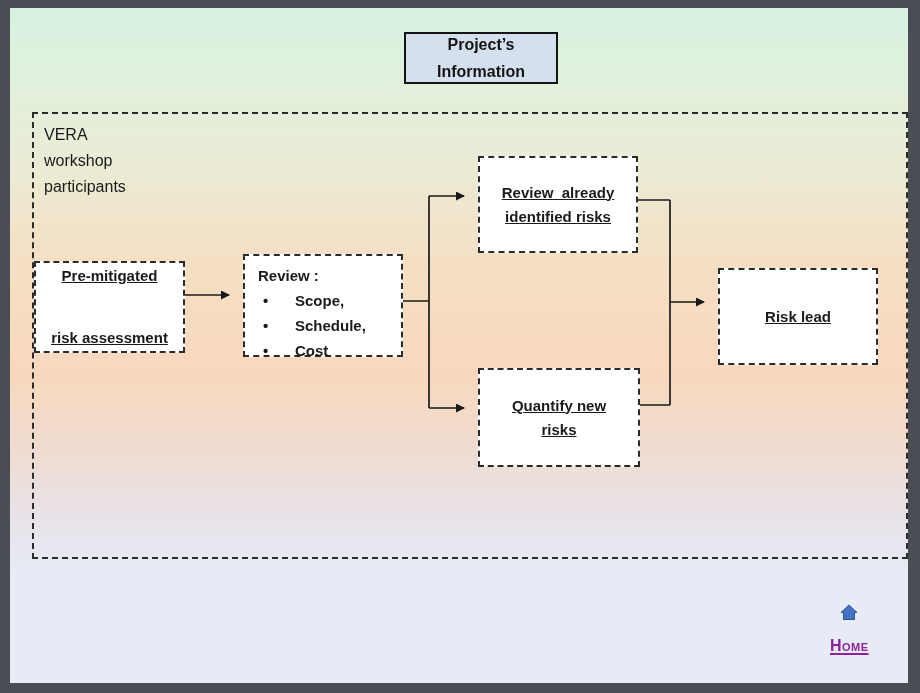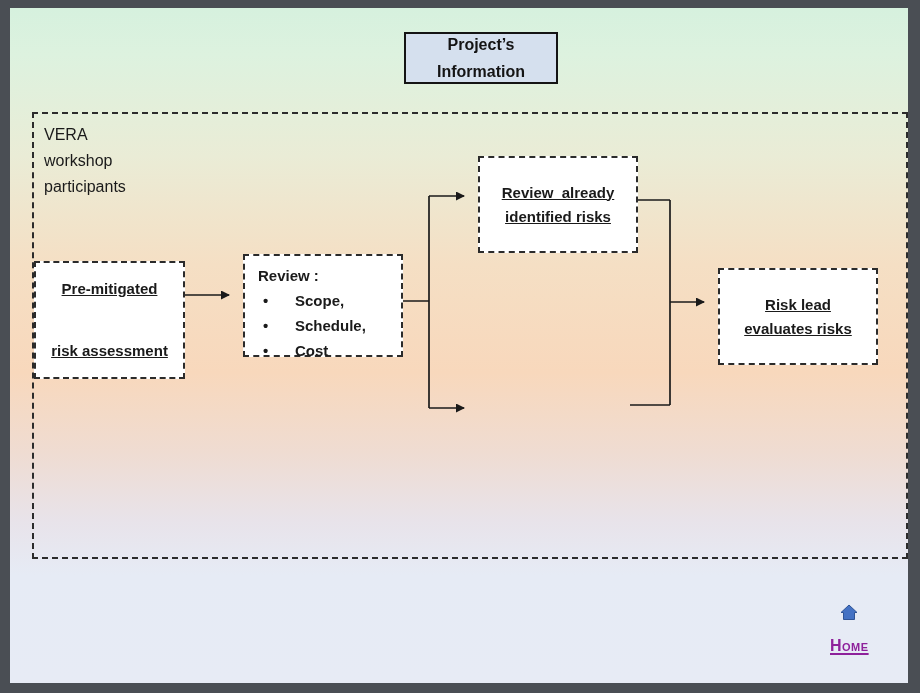--- a/index.html
+++ b/index.html
@@ -80,21 +80,21 @@
   }
   .node.centered {
     display: flex;
     flex-direction: column;
     align-items: center;
     justify-content: center;
     text-align: center;
     line-height: 24px;
   }
   .node .line { white-space: pre; text-decoration: underline; }
-  #node-premitigated { left: 24px;  top: 253px; width: 151px; height: 118px; gap: 38px; }
+  #node-premitigated { left: 24px;  top: 253px; width: 151px; height: 92px; gap: 38px; }
   #node-review       { left: 233px; top: 246px; width: 160px; height: 103px;
                        padding: 7px 12px 0 13px; line-height: 25px; }
   #node-identified   { left: 468px; top: 148px; width: 160px; height: 97px; }
   #node-quantify     { left: 468px; top: 360px; width: 162px; height: 99px; }
   #node-risklead     { left: 708px; top: 260px; width: 160px; height: 97px; }
   .bullet-row { display: flex; }
   .bullet-row .bullet { width: 32px; text-align: left; padding-left: 5px; }
   .connectors {
     position: absolute;
     left: 0; top: 0;
@@ -164,24 +164,27 @@
         <span class="bullet">•</span>
         <span>Cost</span>
       </div>
     </div>
 
     <div class="node centered" id="node-identified">
       <div class="line">Review  already</div>
       <div class="line">identified risks</div>
     </div>
 
+    <div class="node centered" id="node-quantify">
+      <div class="line">Quantify new</div>
+      <div class="line">risks</div>
+    </div>
 
     <div class="node centered" id="node-risklead">
       <div class="line">Risk lead</div>
-      <div class="line">evaluates risks</div>
     </div>
 
     <a class="home-link" href="#">
       <svg class="home-icon-svg" width="18" height="17" viewBox="0 0 18 17" aria-hidden="true">
         <polygon points="9,1 17,8.5 14.5,8.5 14.5,15.5 3.5,15.5 3.5,8.5 1,8.5" fill="#4472c4" stroke="#2f5496" stroke-width="1"></polygon>
       </svg>
       <span class="home-text">Home</span>
     </a>
   </div>
 

